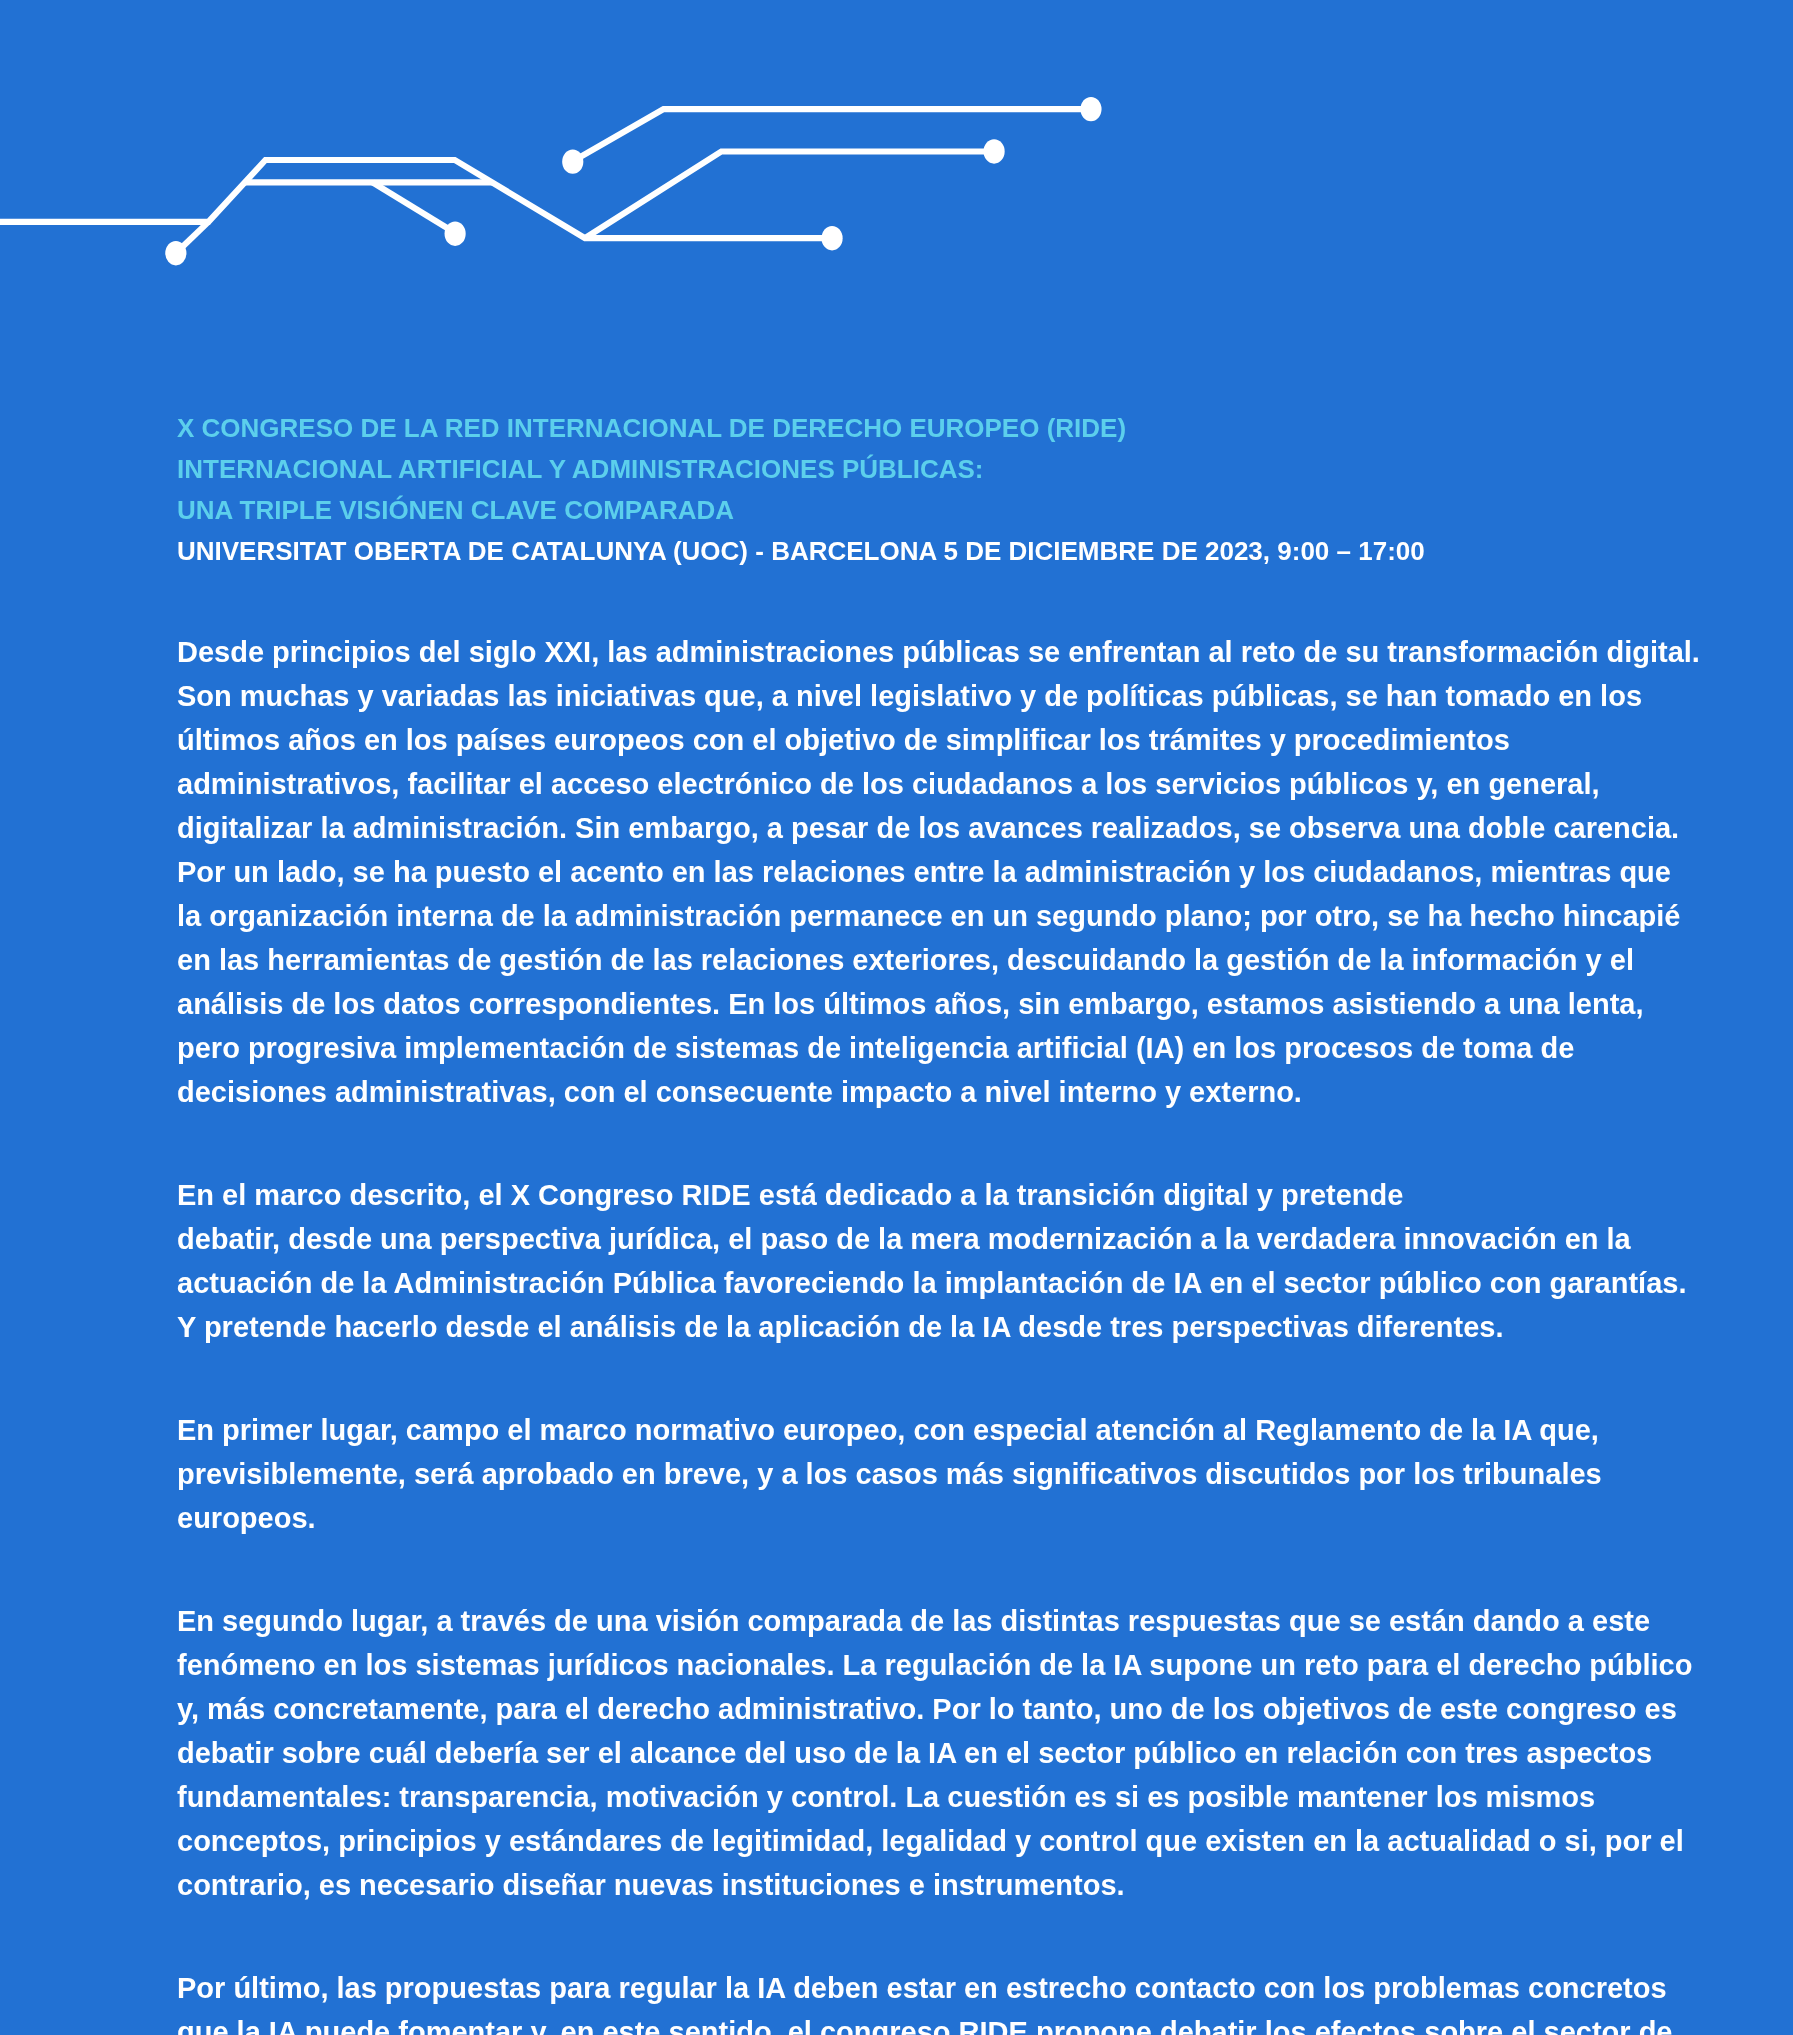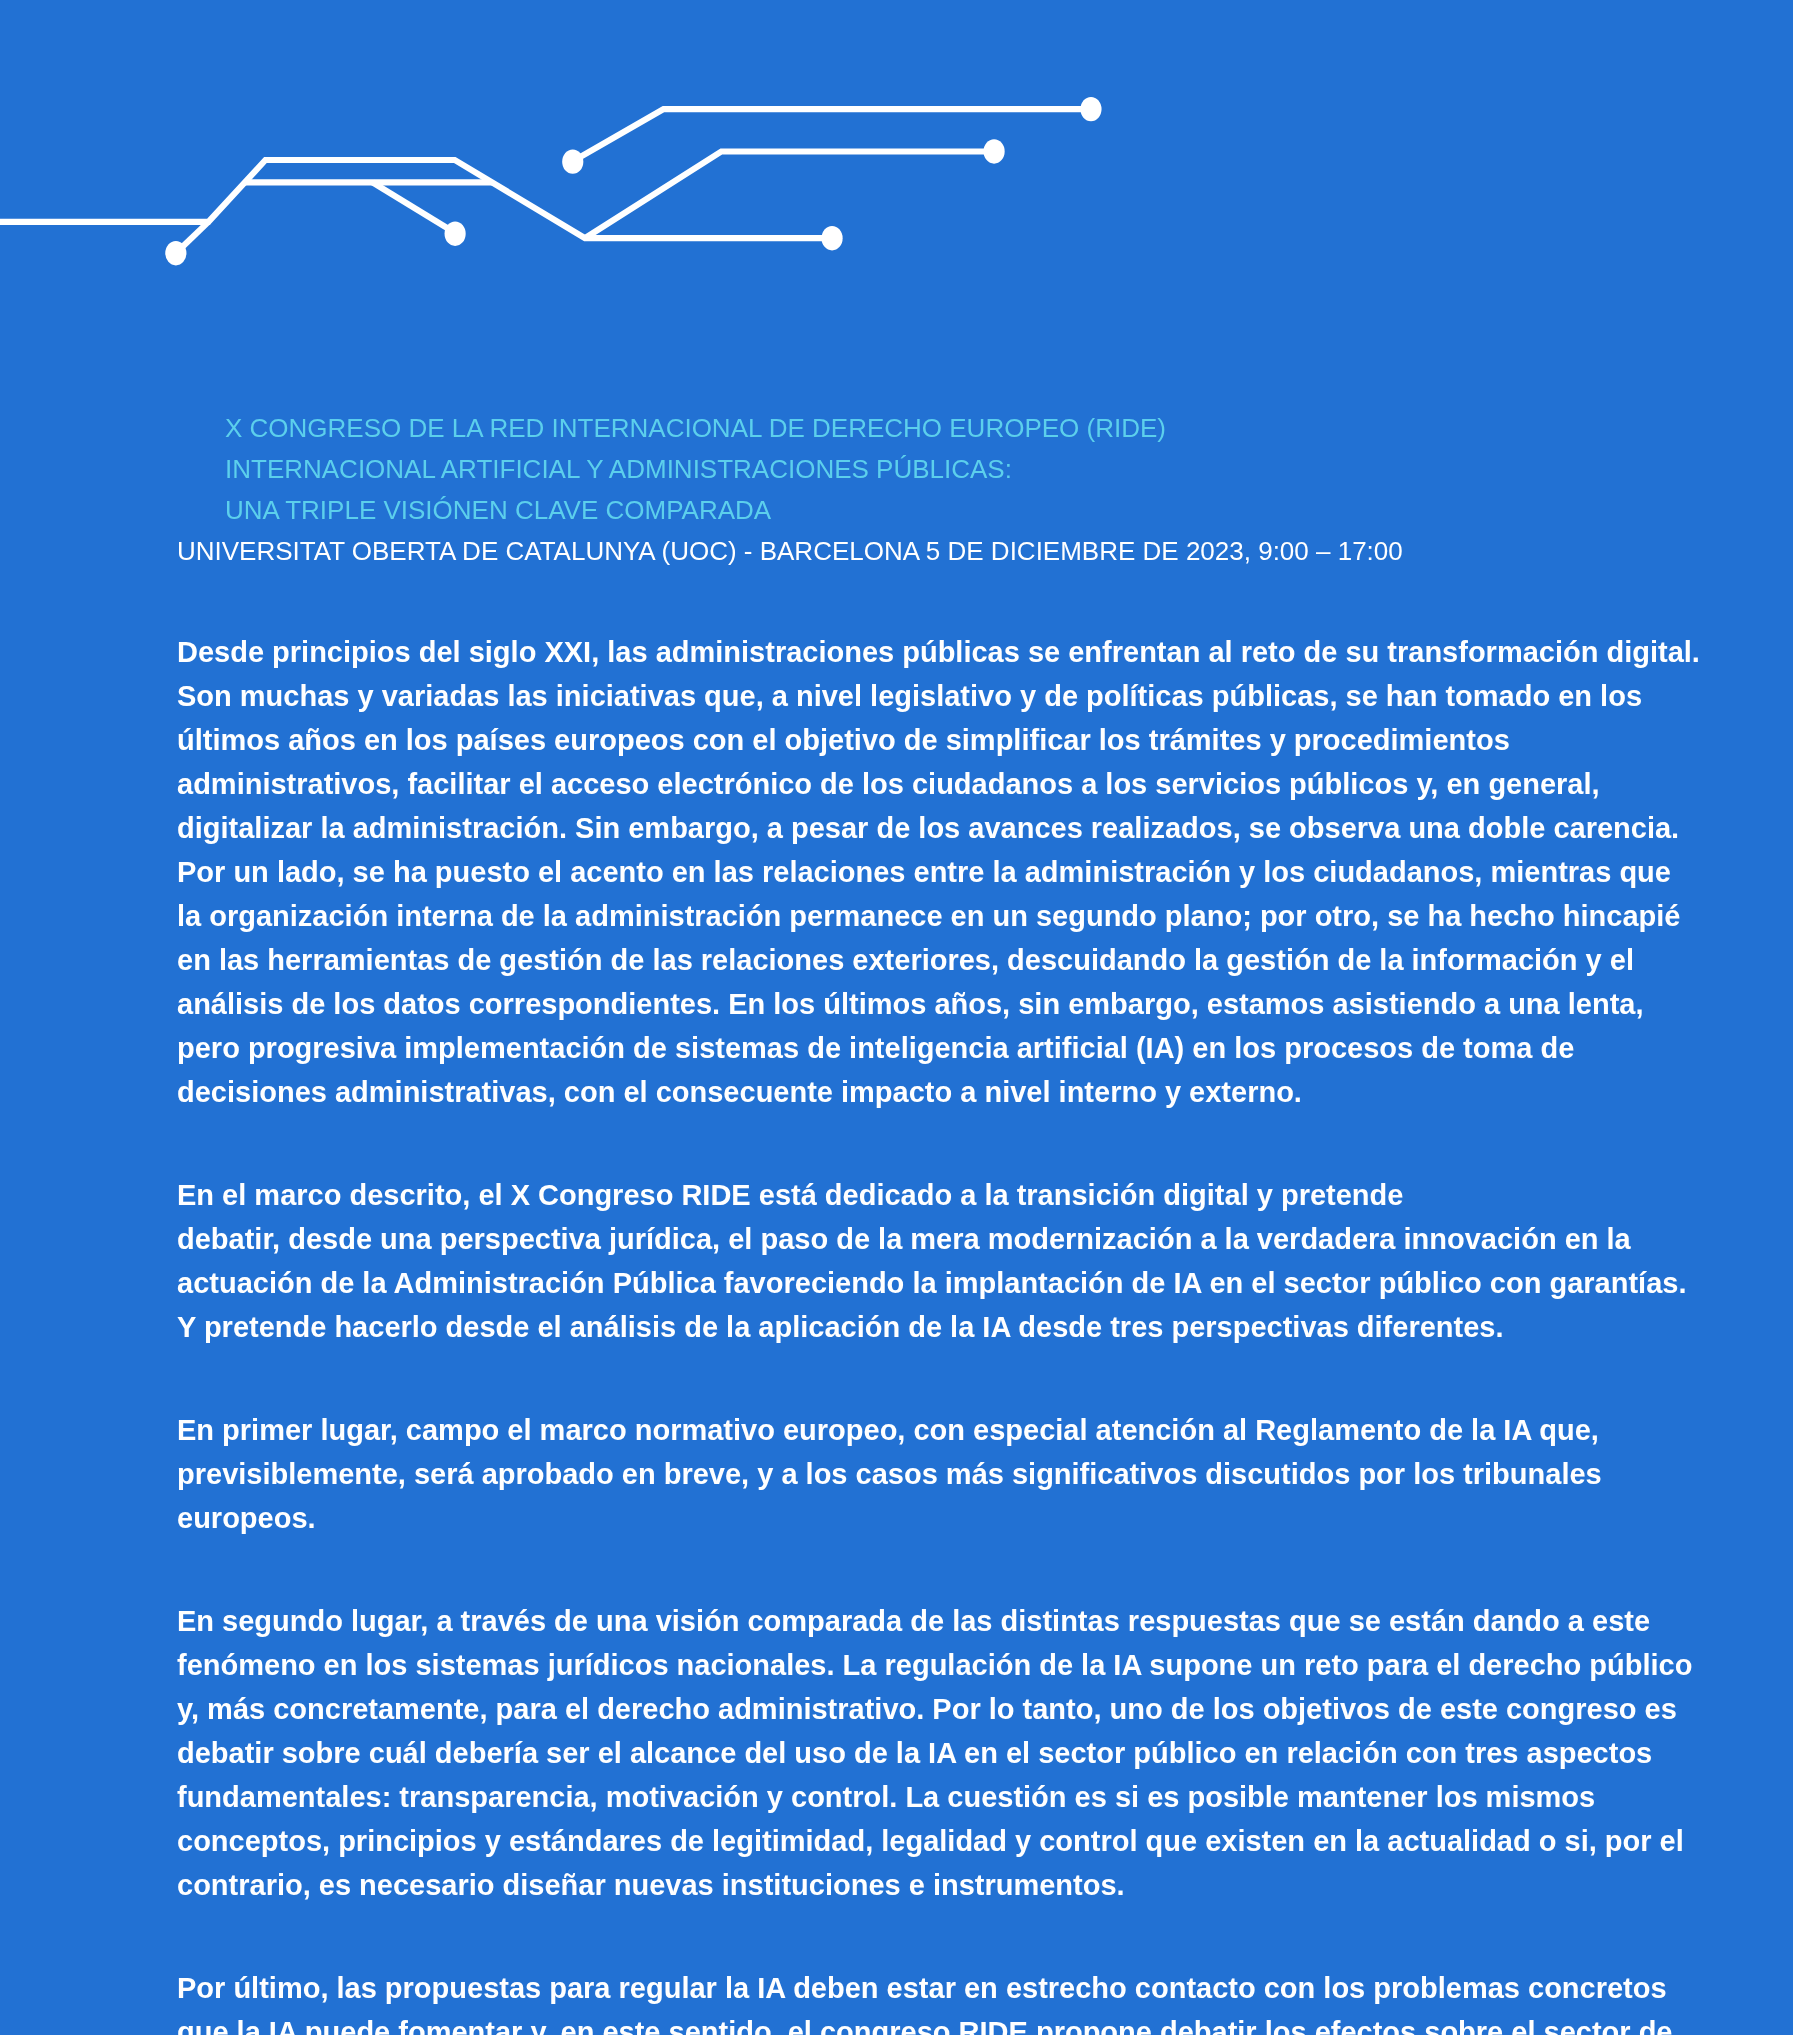--- a/index.html
+++ b/index.html
@@ -28,29 +28,28 @@
     display:block;
   }
   .content{
     position:absolute;
     left:177px;
     top:408px;
     width:1588px;
   }
   .title-line{
     font-size:26px;
-    font-weight:normal;
+    font-weight:bold;
     line-height:41px;
     color:var(--accent-color);
     white-space:nowrap;
-    margin-left:48px;
   }
   .subtitle-line{
     font-size:26px;
-    font-weight:normal;
+    font-weight:bold;
     line-height:41px;
     color:var(--text-color);
     white-space:nowrap;
   }
   .header-block{margin-bottom:58px;}
   .paragraph{
     font-size:29px;
     line-height:44px;
     color:var(--text-color);
     white-space:pre-line;

